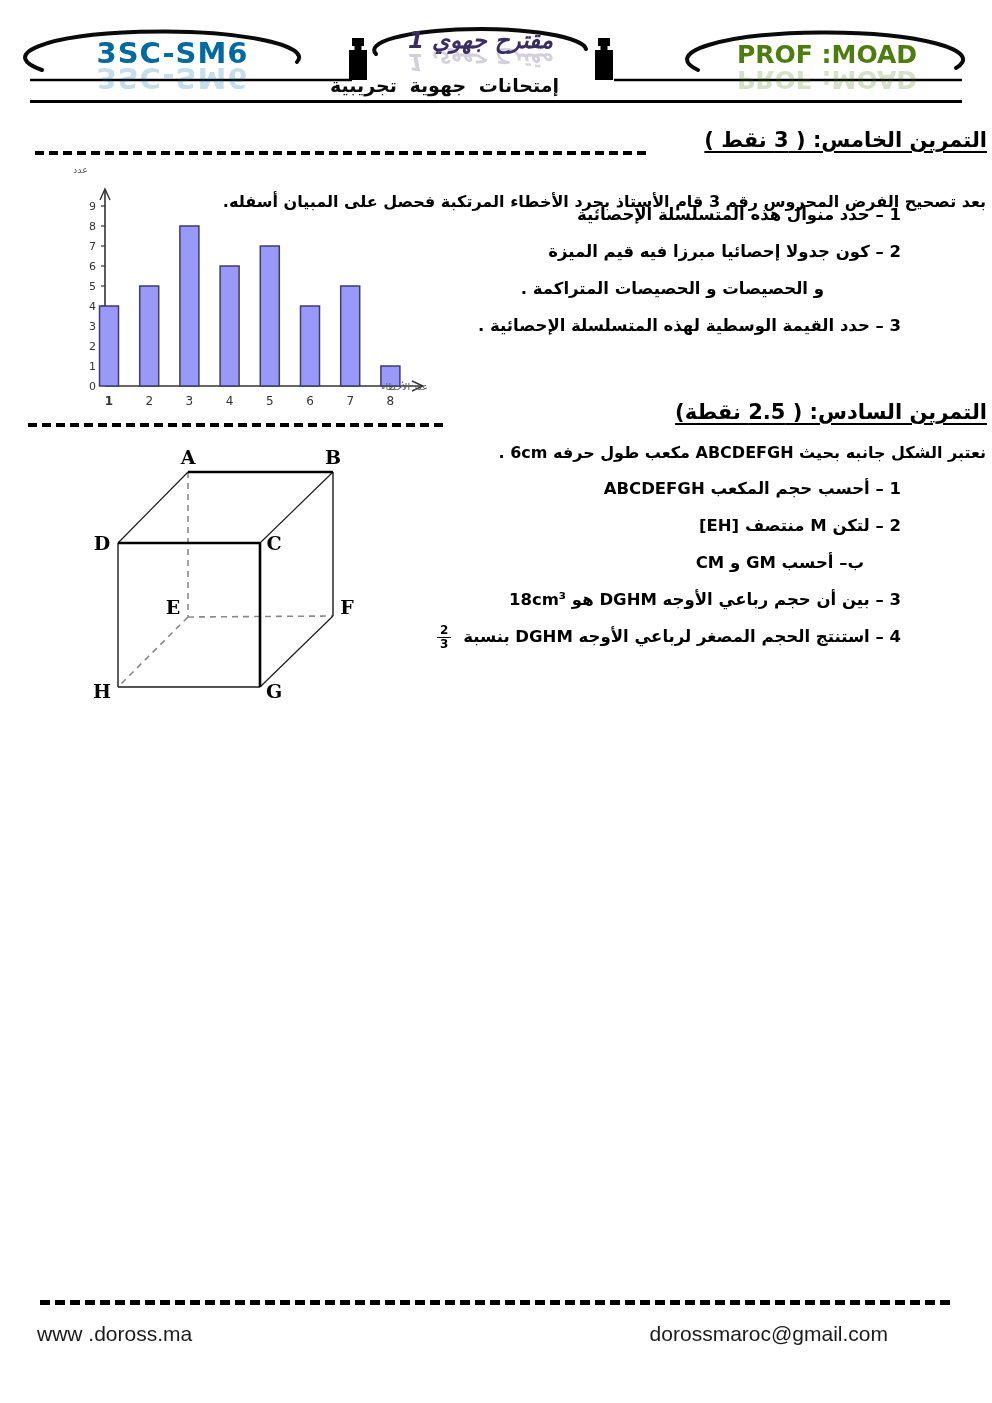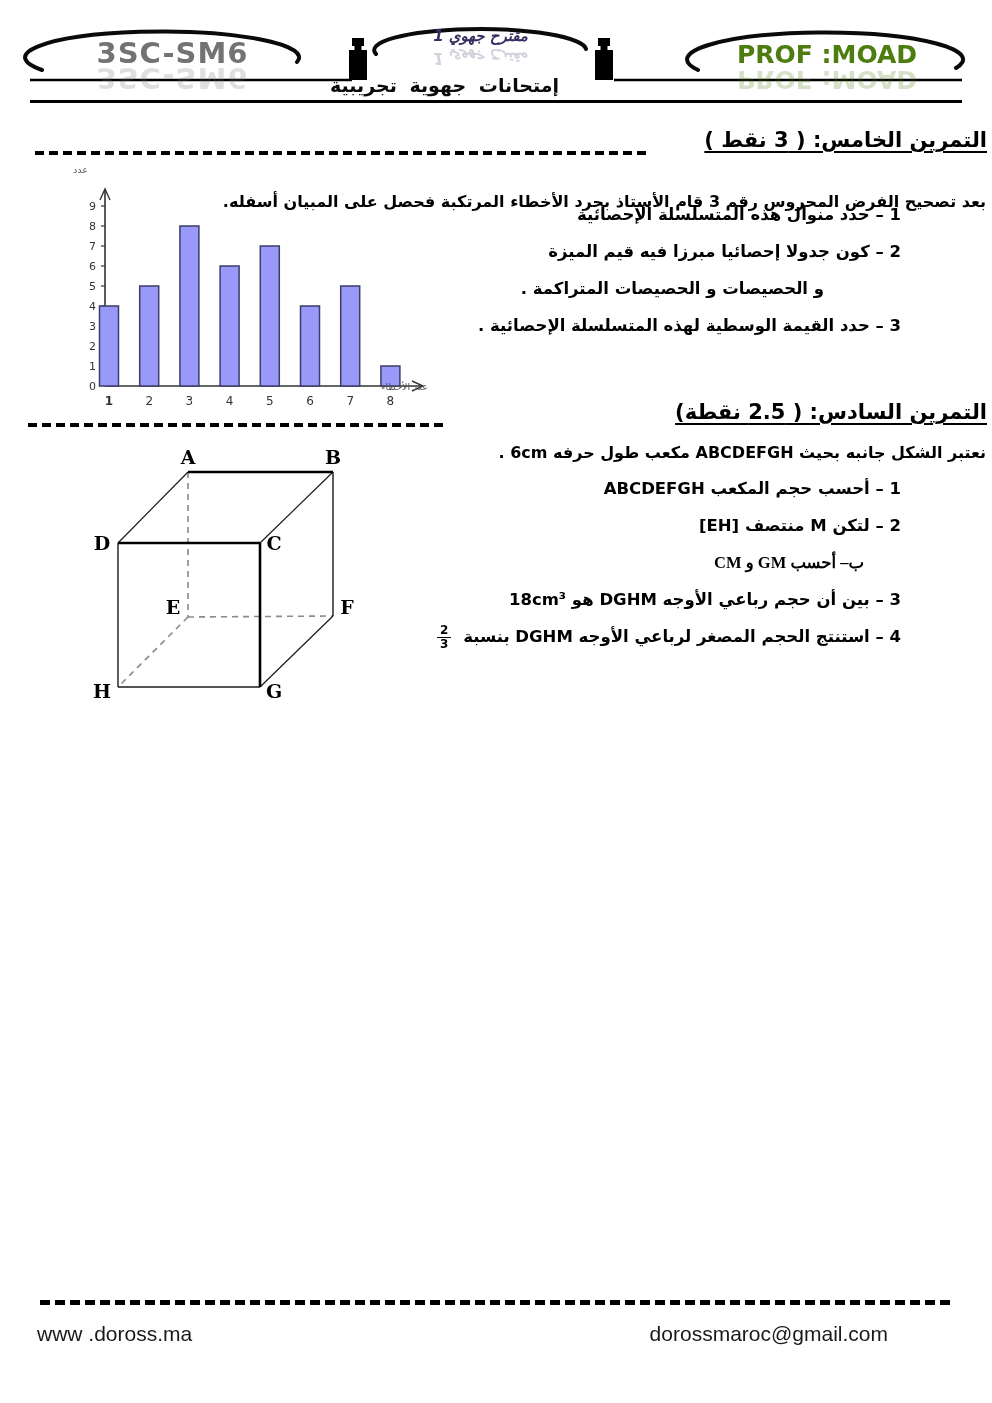--- a/index.html
+++ b/index.html
@@ -4,22 +4,22 @@
 <style>
   html,body{margin:0;padding:0;background:#fff;}
   .page{position:relative;width:992px;height:1403px;background:#ffffff;overflow:hidden;
         font-family:"DejaVu Sans",sans-serif;color:#000;}
   
   .header-svg{position:absolute;left:0;top:0;}
   .badge{position:absolute;font-weight:bold;text-align:center;}
   .badge .main{position:relative;display:block;}
   .badge .refl{position:absolute;left:0;top:25px;width:100%;transform:scaleY(-1);
                opacity:.22;filter:blur(.6px);display:block;}
-  .badge-left{left:60px;top:36px;width:225px;font-size:29px;color:#737373;letter-spacing:1px;}
-  .badge-center{left:368px;top:27px;width:225px;font-size:15px;color:#3a2d63;
+  .badge-left{left:60px;top:36px;width:225px;font-size:29px;color:#0369a1;letter-spacing:1px;}
+  .badge-center{left:368px;top:27px;width:225px;font-size:23px;color:#3a2d63;
                 font-style:italic;direction:rtl;}
   .badge-center .refl{top:22px;}
   .badge-right{left:702px;top:40px;width:250px;font-size:25px;color:#4d7c0f;}
   .subtitle{position:absolute;left:330px;top:74px;width:310px;text-align:left;
             font-size:19px;font-weight:bold;direction:rtl;word-spacing:6px;color:#0a0a0a;}
   .main-rule{position:absolute;top:100px;left:30px;width:932px;height:3px;background:#000;}
   
   .sec-title{position:absolute;right:5px;direction:rtl;font-weight:bold;font-size:21px;
              text-decoration:underline;text-underline-offset:4px;white-space:nowrap;}
   .t5{top:128px;}
@@ -33,21 +33,21 @@
          white-space:nowrap;}
   .i5{top:168px;margin-top:24px;}
   .i6{top:443px;}
   .items{position:absolute;right:91px;direction:rtl;text-align:right;font-weight:bold;
          font-size:16.5px;}
   .items .item{line-height:37px;white-space:nowrap;}
   .items5{top:196px;}
   .items6{top:470px;}
   .indent-cont{padding-right:77px;}
   .indent-a{padding-right:27px;}
-  .indent-b{padding-right:37px;font-family:Liberation Serif, serif;}
+  .indent-b{padding-right:37px;}
   .frac{display:inline-block;direction:ltr;text-align:center;font-size:12px;
         vertical-align:middle;line-height:1.05;margin-right:6px;font-weight:bold;}
   .frac .num{display:block;border-bottom:1.6px solid #000;padding:0 3px;}
   .frac .den{display:block;padding:0 3px;}
   
   .chart-svg{position:absolute;left:70px;top:160px;}
   .cube-svg{position:absolute;left:90px;top:445px;}
   
   .footer-dash{position:absolute;top:1300px;left:40px;width:910px;height:5px;
         background:repeating-linear-gradient(90deg,#000 0 10px,transparent 10px 15px);}

